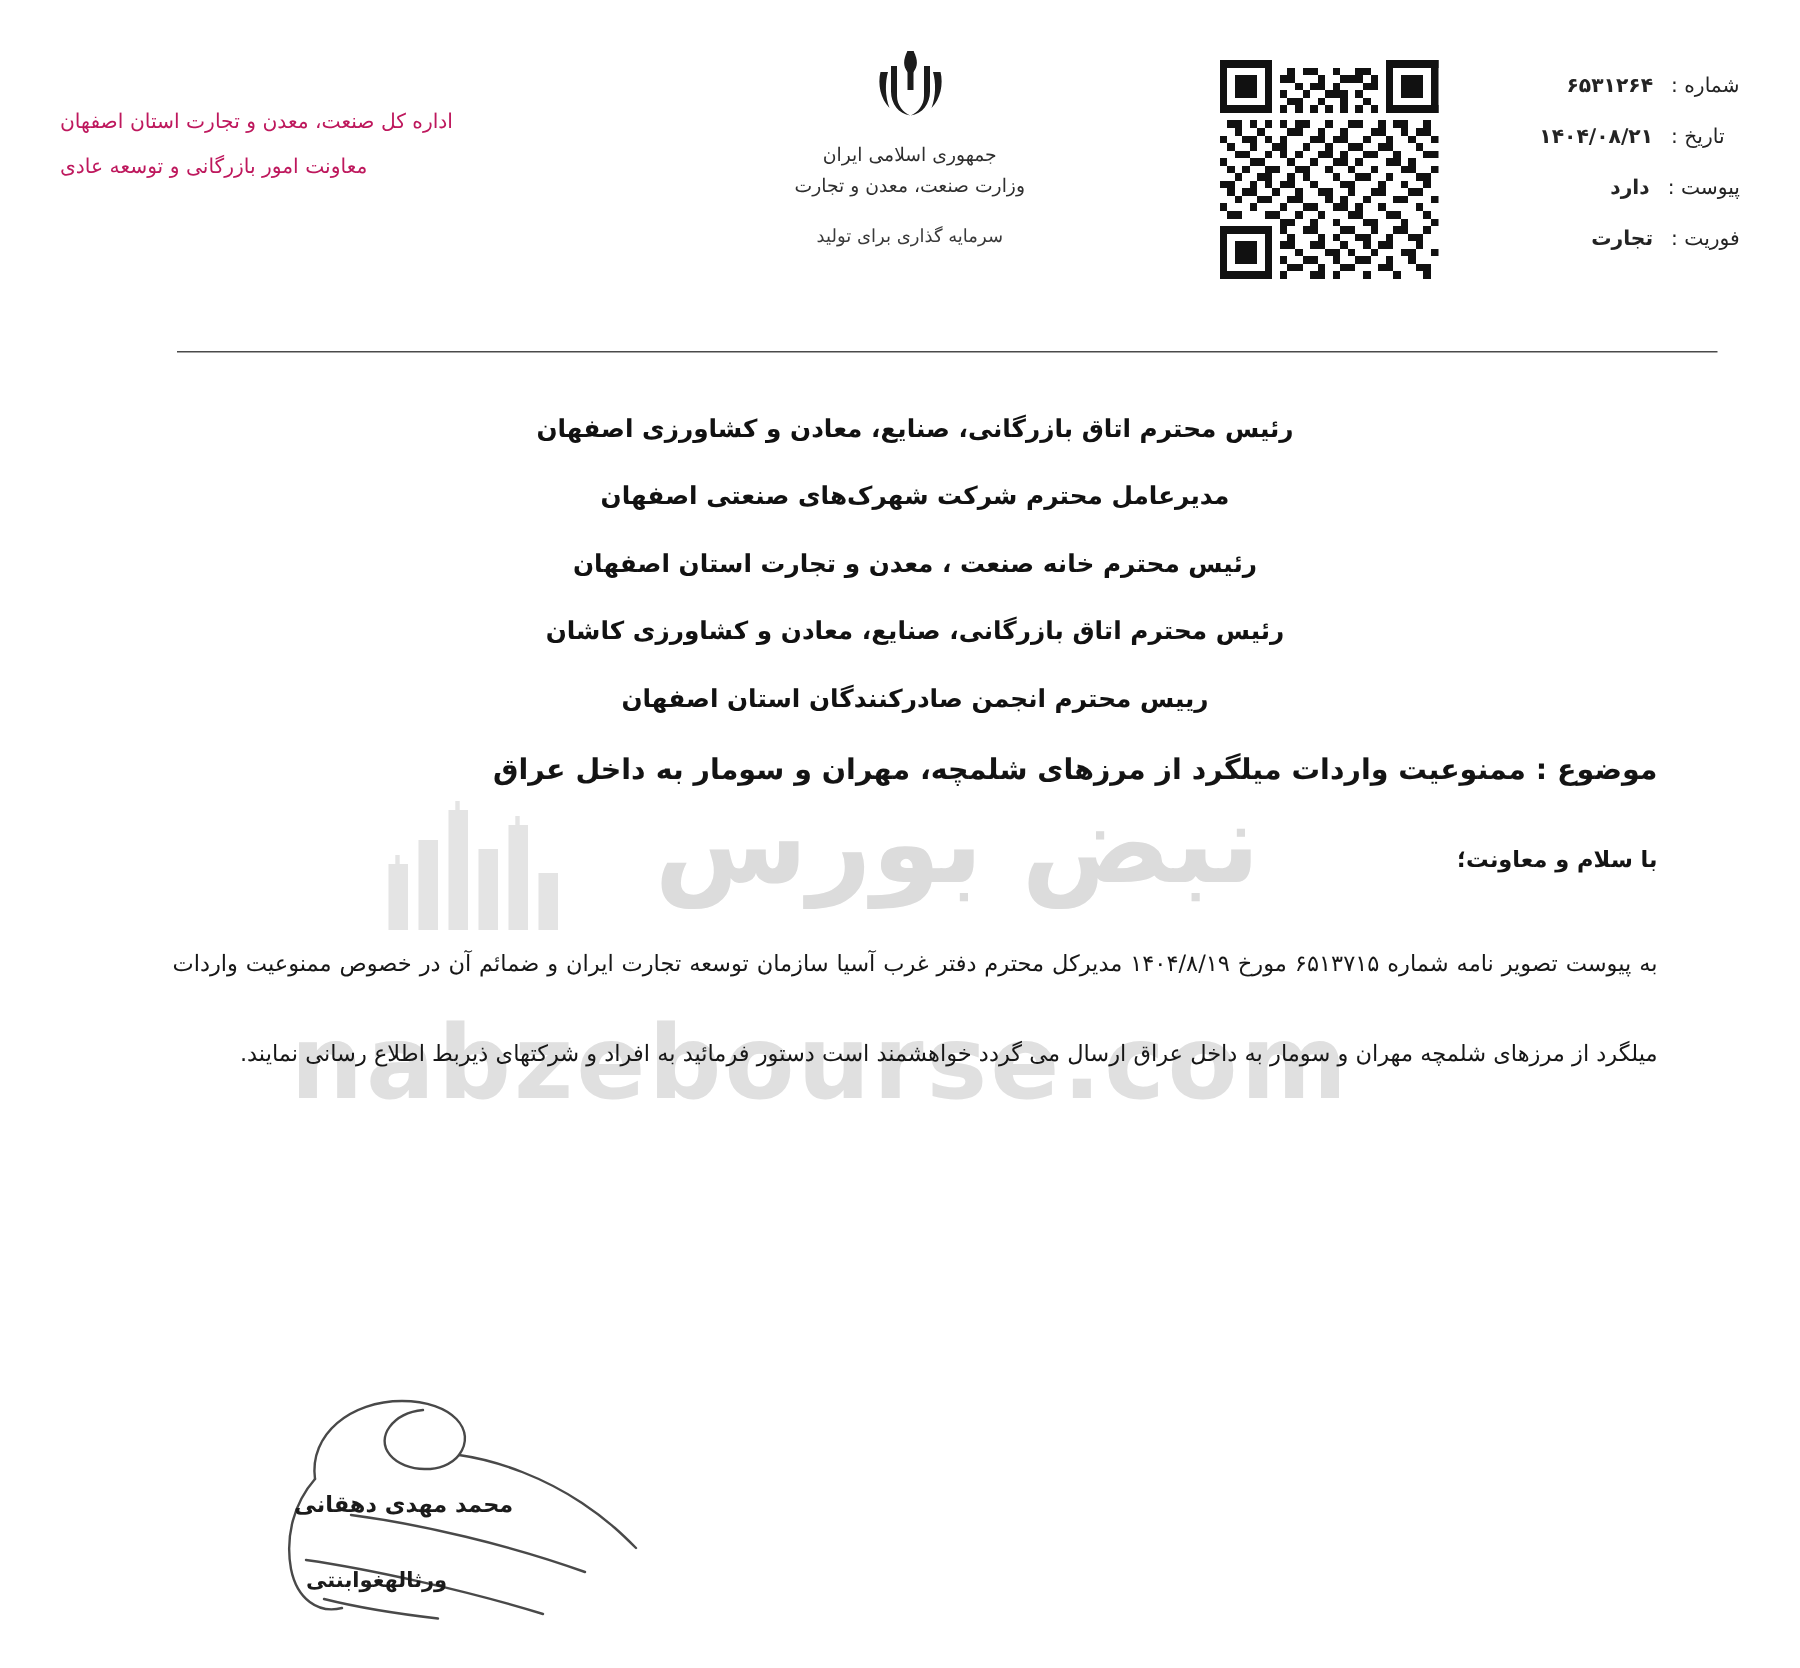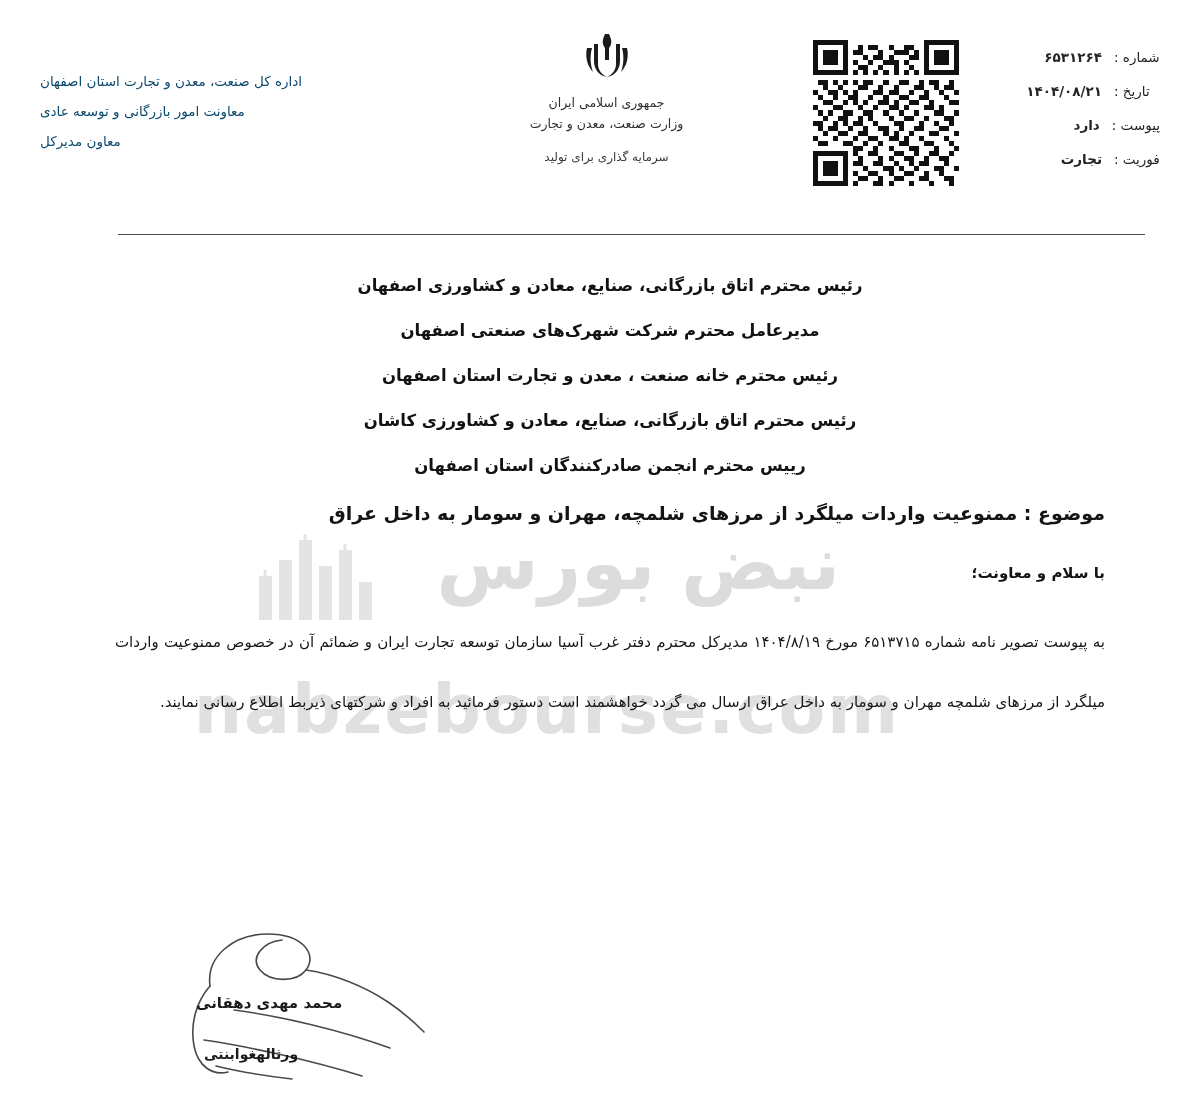--- a/index.html
+++ b/index.html
@@ -73,21 +73,21 @@
   
   .org-block {
     width: 360px;
     text-align: left;
     padding-top: 48px;
     direction: rtl;
   }
   .org-line {
     font-size: 13.5px;
     line-height: 30px;
-    color: #0c4a6e;
+    color: #be185d;
     white-space: nowrap;
     text-align: left;
   }
 
   
   .emblem-block {
     width: 290px;
     text-align: center;
     padding-top: 14px;
   }
@@ -487,21 +487,20 @@
         </g>
       </svg>
       <div class="emblem-cap">جمهوری اسلامی ایران</div>
       <div class="emblem-cap">وزارت صنعت، معدن و تجارت</div>
       <div class="emblem-slogan">سرمایه گذاری برای تولید</div>
     </div>
 
     <div class="org-block">
       <div class="org-line">اداره کل صنعت، معدن و تجارت استان اصفهان</div>
       <div class="org-line">معاونت امور بازرگانی و توسعه عادی</div>
-      <div class="org-line">معاون مدیرکل</div>
     </div>
   </div>
 
   <hr class="rule">
 
   <div class="body-area">
     <div class="recipient">رئیس محترم اتاق بازرگانی، صنایع، معادن و کشاورزی اصفهان</div>
     <div class="recipient">مدیرعامل محترم شرکت شهرک‌های صنعتی اصفهان</div>
     <div class="recipient">رئیس محترم خانه صنعت ، معدن و تجارت استان اصفهان</div>
     <div class="recipient">رئیس محترم اتاق بازرگانی، صنایع، معادن و کشاورزی کاشان</div>

